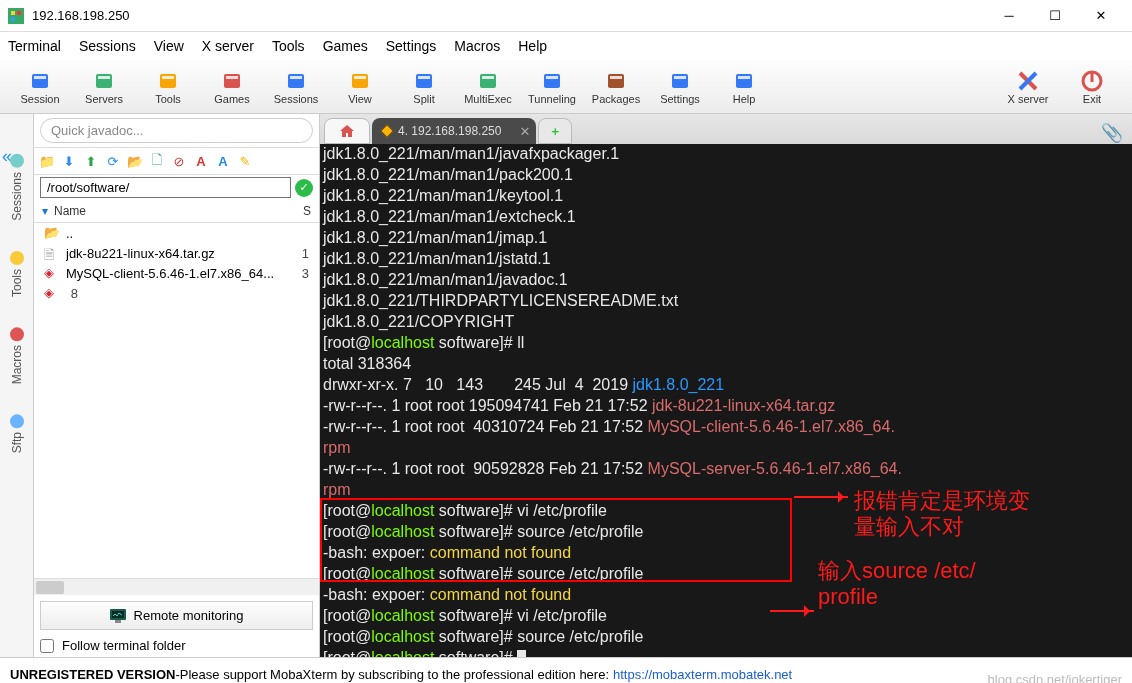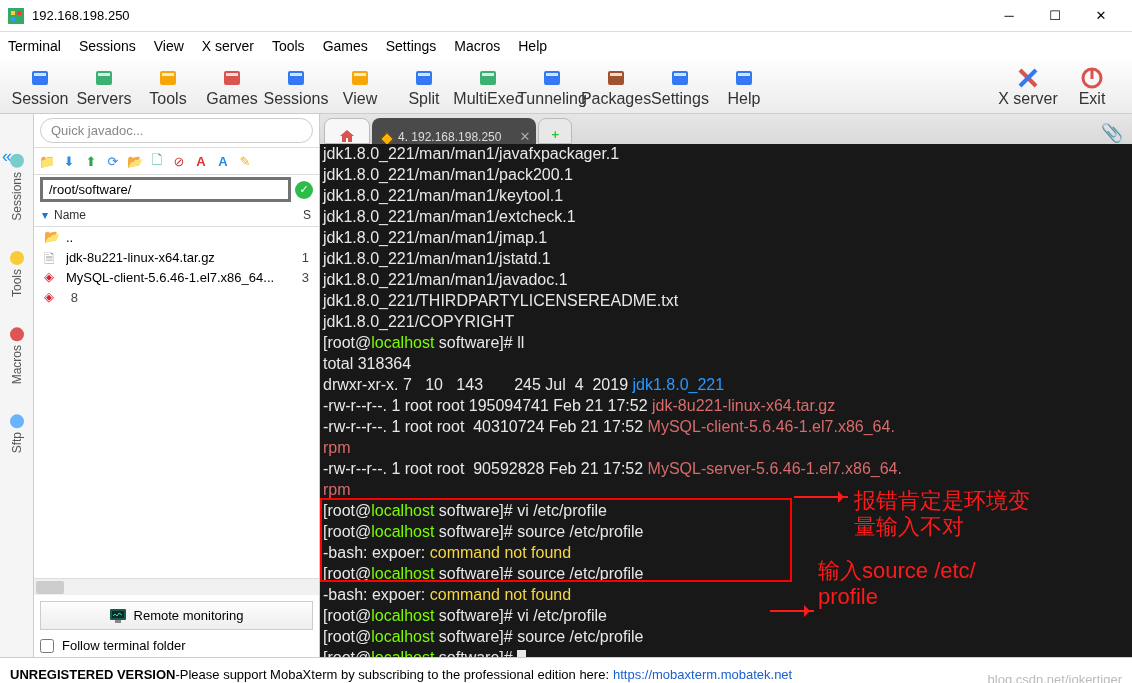--- a/index.html
+++ b/index.html
@@ -8,53 +8,53 @@
 .titlebar { height: 32px; background: #fff; display: flex; align-items: center; padding: 0 8px; border-bottom: 1px solid #ddd; }
 .titlebar .app-icon { width: 16px; height: 16px; margin-right: 8px; }
 .titlebar .title { flex: 1; font-size: 13px; color: #000; }
 .win-controls { display: flex; gap: 0; }
 .win-btn { width: 46px; height: 32px; display: flex; align-items: center; justify-content: center; font-size: 13px; cursor: pointer; }
 
 .menubar { height: 28px; background: #fff; display: flex; align-items: center; padding: 0 8px; font-size: 14px; gap: 18px; }
 .menubar span { cursor: pointer; }
 
 .toolbar { height: 54px; background: linear-gradient(#fdfdfd,#ececec); display: flex; align-items: center; padding: 0 8px; border-bottom: 1px solid #ccc; }
-.tool-item { display: flex; flex-direction: column; align-items: center; justify-content: center; width: 64px; height: 50px; font-size: 16px; color: #333; cursor: pointer; }
+.tool-item { display: flex; flex-direction: column; align-items: center; justify-content: center; width: 64px; height: 50px; font-size: 11px; color: #333; cursor: pointer; }
 .tool-icon { width: 24px; height: 24px; display: flex; align-items: center; justify-content: center; }
 .tool-spacer { flex: 1; }
 
 .content-row { display: flex; height: calc(100% - 32px - 28px - 54px - 26px); position: relative; }
 
 .left-tabs { width: 34px; background: #f5f5f5; border-right: 1px solid #ccc; display: flex; flex-direction: column; align-items: center; padding-top: 40px; gap: 30px; }
 .left-tab { writing-mode: vertical-rl; transform: rotate(180deg); font-size: 12px; color: #555; display: flex; align-items: center; gap: 4px; cursor: pointer; }
 .left-tab-icon { width: 14px; height: 14px; border-radius: 50%; }
 
 .left-panel { width: 286px; background: #fff; border-right: 1px solid #ccc; display: flex; flex-direction: column; }
 .quick-connect { border: 1px solid #ccc; border-radius: 14px; margin: 4px 6px; padding: 4px 10px; font-size: 13px; color: #888; background: #fff; }
 .sftp-toolbar { height: 28px; display: flex; align-items: center; padding: 0 2px; gap: 0px; border-top: 1px solid #ddd; border-bottom: 1px solid #ddd; }
 .sftp-tb-btn { width: 22px; height: 22px; display: flex; align-items: center; justify-content: center; font-size: 13px; cursor: pointer; }
 .path-bar { margin: 2px 6px; display: flex; align-items: center; }
-.path-input { flex: 1; border: 3px solid #737373; padding: 2px 6px; font-size: 13px; }
+.path-input { flex: 1; border: 1px solid #737373; padding: 2px 6px; font-size: 13px; }
 .path-ok { width: 18px; height: 18px; background: #2dbb4a; border-radius: 50%; margin-left: 4px; display: flex; align-items: center; justify-content: center; color: #fff; font-size: 11px; }
 .file-header { display: flex; border-bottom: 1px solid #ddd; font-size: 12px; padding: 4px 8px; color: #333; }
 .file-header .col-name { flex: 1; }
 .file-list { flex: 1; overflow: auto; font-size: 13px; }
 .file-row { display: flex; align-items: center; padding: 2px 10px; gap: 6px; }
 .file-icon { width: 16px; height: 16px; font-size: 13px; }
 .file-name { flex: 1; white-space: nowrap; overflow: hidden; text-overflow: ellipsis; }
 .file-size { width: 12px; text-align: right; color: #444; }
 .scrollbar-bottom { height: 17px; border-top: 1px solid #ddd; background: #f0f0f0; position: relative; }
 .scrollbar-bottom .thumb { position:absolute; left:2px; top:2px; width:28px; height:13px; background:#ccc; border-radius:2px; }
 .panel-btn { margin: 6px; padding: 6px; border: 1px solid #ccc; background: linear-gradient(#fdfdfd,#eee); font-size: 13px; display: flex; align-items: center; justify-content: center; gap: 8px; cursor: pointer; }
 .panel-check { margin: 2px 6px 4px 6px; font-size: 13px; display: flex; align-items: center; gap: 8px; }
 .panel-check input { width: 14px; height: 14px; }
 
 .right-panel { flex: 1; background: #fff; display: flex; flex-direction: column; position: relative; }
 .tabs-row { height: 30px; display: flex; align-items: flex-end; background: linear-gradient(#e6e6e6,#d9d9d9); padding-left: 4px; gap: 2px; }
-.tab { height: 26px; border-radius: 8px 8px 0 0; padding: 0 10px; display: flex; align-items: flex-end; font-size: 12px; gap: 6px; cursor: pointer; }
+.tab { height: 26px; border-radius: 8px 8px 0 0; padding: 0 10px; display: flex; align-items: center; font-size: 12px; gap: 6px; cursor: pointer; }
 .tab.home { background: #f7f7f7; border: 1px solid #bbb; width: 46px; justify-content: center; }
 .tab.active { background: #4a4a4a; color: #ddd; padding-right: 6px; }
 .tab .dot { width: 10px; height: 10px; background: #ffb300; border: 1px solid #333; transform: rotate(45deg); }
 .tab .close-x { margin-left: 12px; color: #aaa; font-size: 13px; }
 .tab.new { background: #e8e8e8; border: 1px solid #bbb; width: 34px; justify-content: center; color: #27c427; font-weight: bold; }
 .clip-icon { margin-left: auto; margin-right: 8px; color: #888; font-size: 18px; }
 
 .terminal { flex: 1; background: #181818; color: #ddd; font-family: "Consolas","Courier New",monospace; font-size: 16px; line-height: 20px; padding: 0 3px; white-space: pre; overflow: hidden; position: relative; }
 .terminal .c-white { color: #e8e8e8; }
 .terminal .c-green { color: #7cfc00; }

